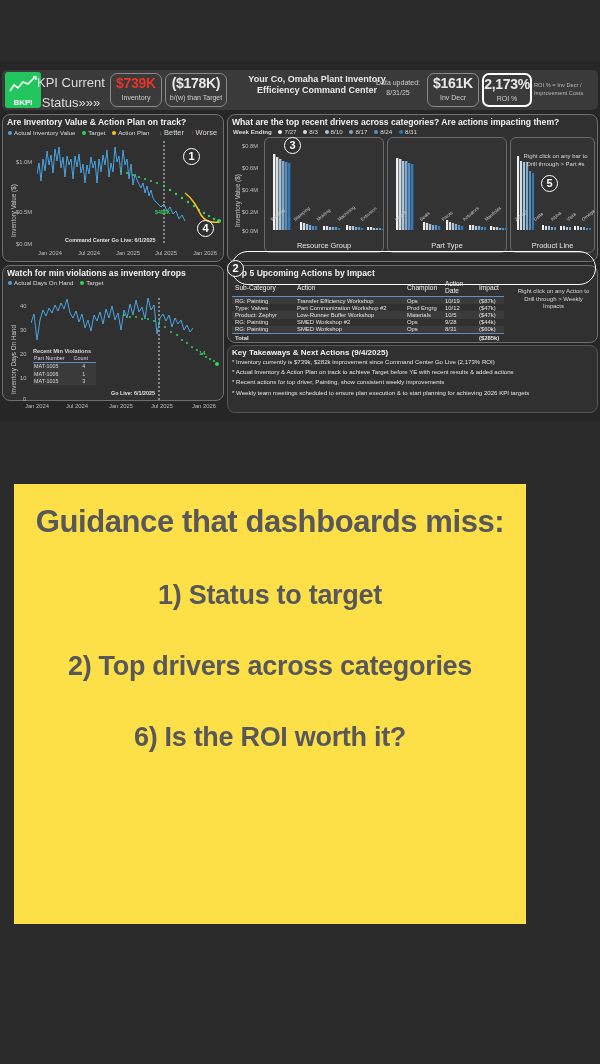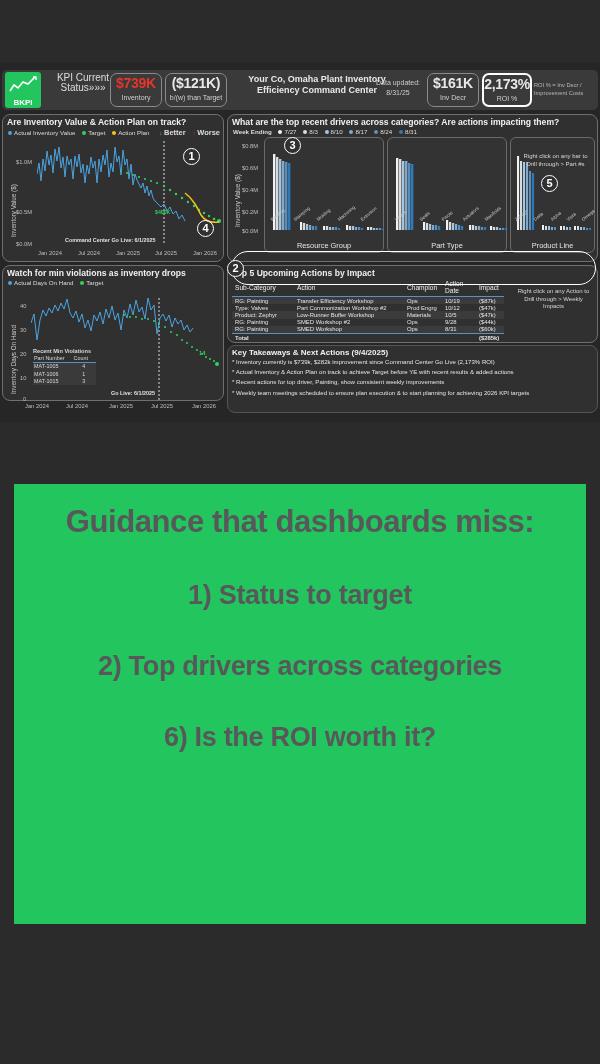--- a/index.html
+++ b/index.html
@@ -10,22 +10,22 @@
   .dashboard { position:absolute; left:0; top:62px; width:600px; height:360px; background:#262626; }
 
   
   .hdr { position:absolute; left:2px; top:8px; width:596px; height:40px;
          background:#3a3a3a; border-radius:5px; }
   .logo { position:absolute; left:3px; top:2px; width:36px; height:36px; background:#22c55e;
           border-radius:3px; }
   .logo .spark { position:absolute; left:4px; top:4px; width:28px; height:18px; }
   .logo .lbl { position:absolute; left:0; bottom:1px; width:36px; text-align:center;
                font-size:8px; font-weight:bold; color:#fff; }
-  .kpi-stat { position:absolute; left:46px; top:3px; width:70px; text-align:center;
-              font-size:10px; line-height:10px; color:#dcdcdc; }
+  .kpi-stat { position:absolute; left:34px; top:3px; width:70px; text-align:center;
+              font-size:13px; line-height:20px; color:#dcdcdc; }
   .kpi-box { position:absolute; top:3px; height:34px; border:1.3px solid #8a8a8a;
              border-radius:7px; text-align:center; background:#3a3a3a; }
   .kpi-box.hl { border:2px solid #ffffff; }
   .kpi-val { font-size:14px; font-weight:bold; line-height:19px; letter-spacing:-0.3px; }
   .kpi-sub { font-size:7px; line-height:9px; color:#cfcfcf; }
   #kpi-inv { left:108px; width:52px; }
   #kpi-bw  { left:163px; width:62px; }
   #kpi-invdecr { left:425px; width:52px; }
   #kpi-roi { left:480px; width:50px; }
   .red { color:#e8342c; }
@@ -43,21 +43,21 @@
   #p-left-top { left:2px; top:52px; width:222px; height:148px; }
   #p-left-bot { left:2px; top:203px; width:222px; height:136px; }
   #p-right-top{ left:227px; top:52px; width:371px; height:148px; }
   #p-right-mid{ left:227px; top:203px; width:371px; height:78px; }
   #p-right-bot{ left:227px; top:283px; width:371px; height:68px; border-color:#555; }
 
   .legend { font-size:6.2px; color:#dcdcdc; padding:1px 0 0 5px; white-space:nowrap; }
   .dot { display:inline-block; width:4px; height:4px; border-radius:50%; vertical-align:middle;
          margin:0 2px 1px 5px; }
   .legend .first { margin-left:0; }
-  .arrowtxt { font-size:7.5px; font-weight:bold; }
+  .arrowtxt { font-size:7.5px; font-weight:normal; }
 
   .axis-title { position:absolute; font-size:6.3px; color:#cacaca;
                 transform:rotate(-90deg); transform-origin:left top; white-space:nowrap; }
   .tick { position:absolute; font-size:5.8px; color:#bdbdbd; white-space:nowrap; }
 
   .circle-num { position:absolute; width:17px; height:17px; border:1.6px solid #fff;
                 border-radius:50%; color:#fff; font-size:11px; font-weight:bold;
                 text-align:center; line-height:14px; background:transparent; z-index:30; }
   .circle-num.filled { background:#303030; }
 
@@ -92,22 +92,22 @@
   .subpanel { position:absolute; top:22px; height:116px; background:#333;
               border:1px solid #6a6a6a; border-radius:6px; }
   .cat-label { position:absolute; bottom:2px; width:100%; text-align:center;
                font-size:7.4px; color:#e6e6e6; }
   .xlab { position:absolute; font-size:4.6px; color:#c8c8c8; white-space:nowrap;
           transform:rotate(-40deg); transform-origin:left bottom; }
   .cat-oval { position:absolute; left:231px; top:189px; width:365px; height:34px;
               border:1.6px solid #fff; border-radius:17px; z-index:25; pointer-events:none; }
 
   
-  .slide { position:absolute; left:14px; top:484px; width:572px; height:440px;
-           background:#22c55e; }
+  .slide { position:absolute; left:14px; top:484px; width:512px; height:440px;
+           background:#fde047; }
   .slide h1 { color:#58585a; font-size:31px; font-weight:bold; text-align:center;
               margin-top:20px; letter-spacing:-0.4px; }
   .slide .line { color:#58585a; font-size:27px; font-weight:bold; text-align:center;
                  margin-top:40px; letter-spacing:-0.3px; }
 </style>
 </head>
 <body>
 
 <div class="dashboard">
 
@@ -121,21 +121,21 @@
     </div>
 
     <div class="kpi-stat">KPI Current Status»»»</div>
 
     <div class="kpi-box" id="kpi-inv">
       <div class="kpi-val red">$739K</div>
       <div class="kpi-sub">Inventory</div>
     </div>
 
     <div class="kpi-box" id="kpi-bw">
-      <div class="kpi-val">($121K)</div>
+      <div class="kpi-val">($178K)</div>
       <div class="kpi-sub">b/(w) than Target</div>
     </div>
 
     <div class="title-c">Your Co, Omaha Plant Inventory Efficiency Command Center</div>
 
     <div class="dataup">
       <span>Data updated:</span><br>
       <span>8/31/25</span>
     </div>
 

